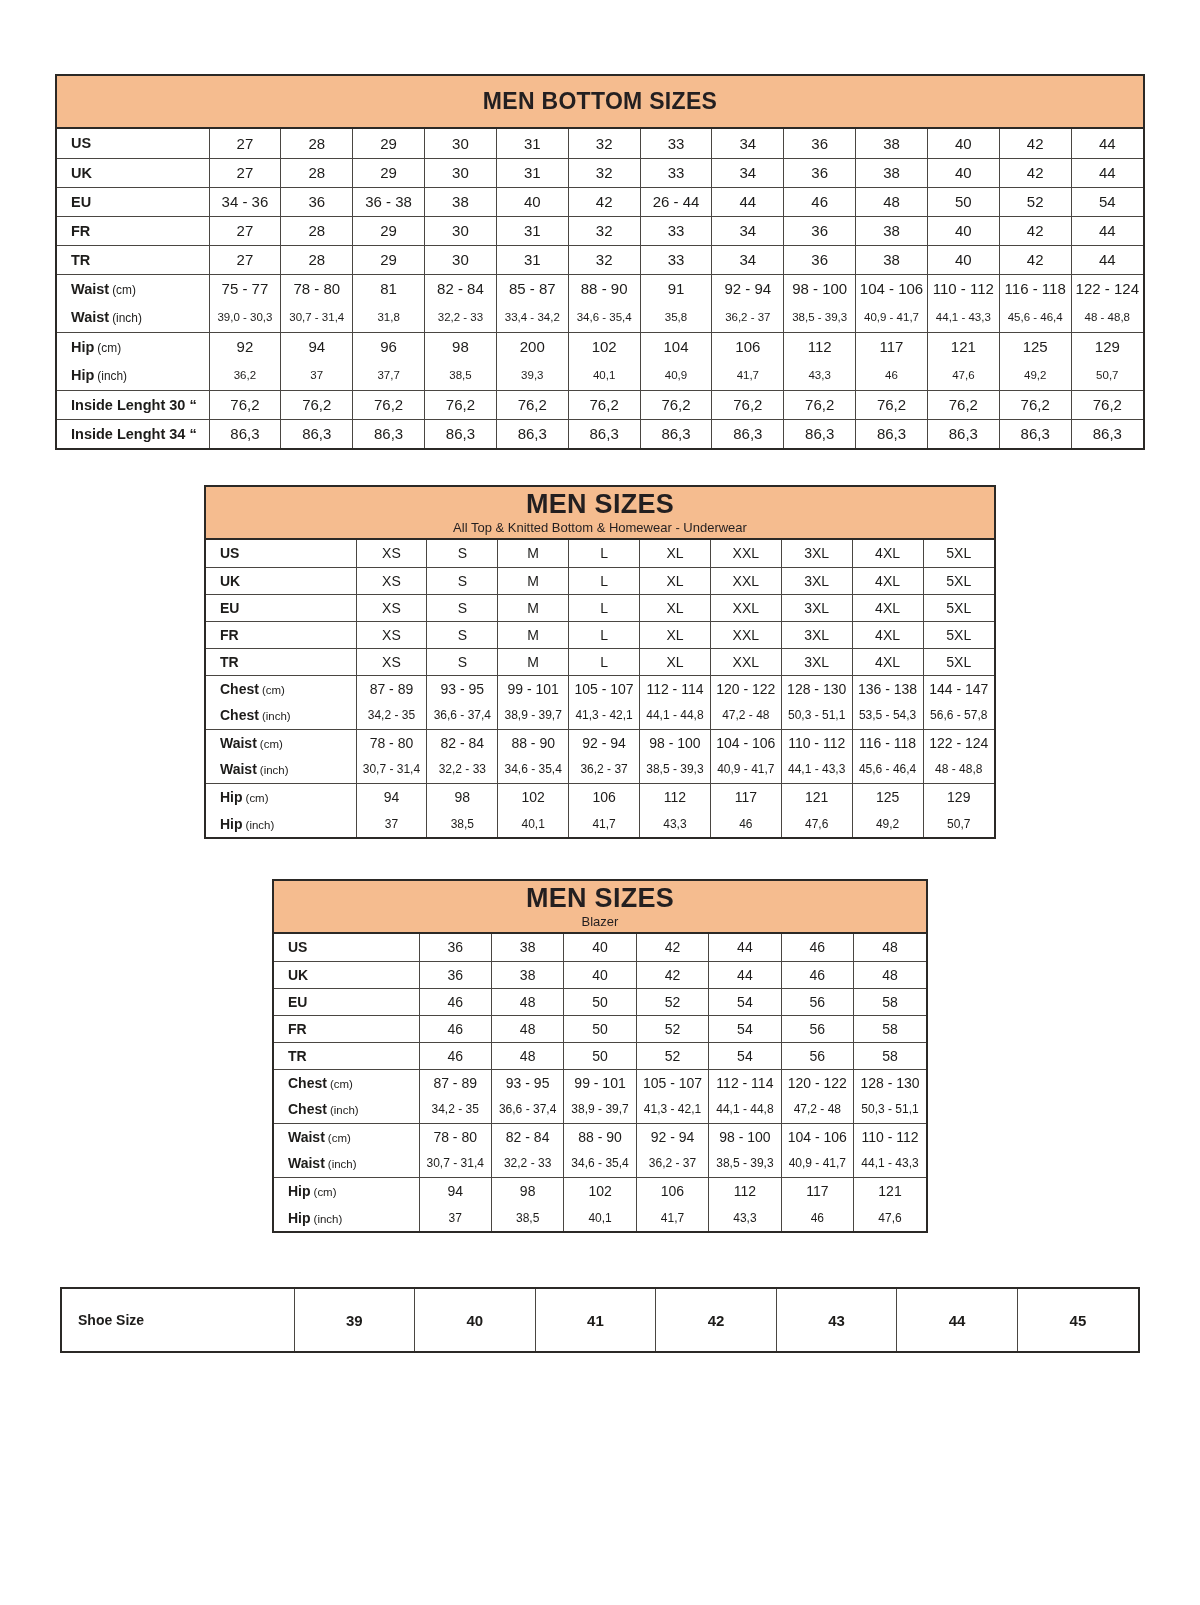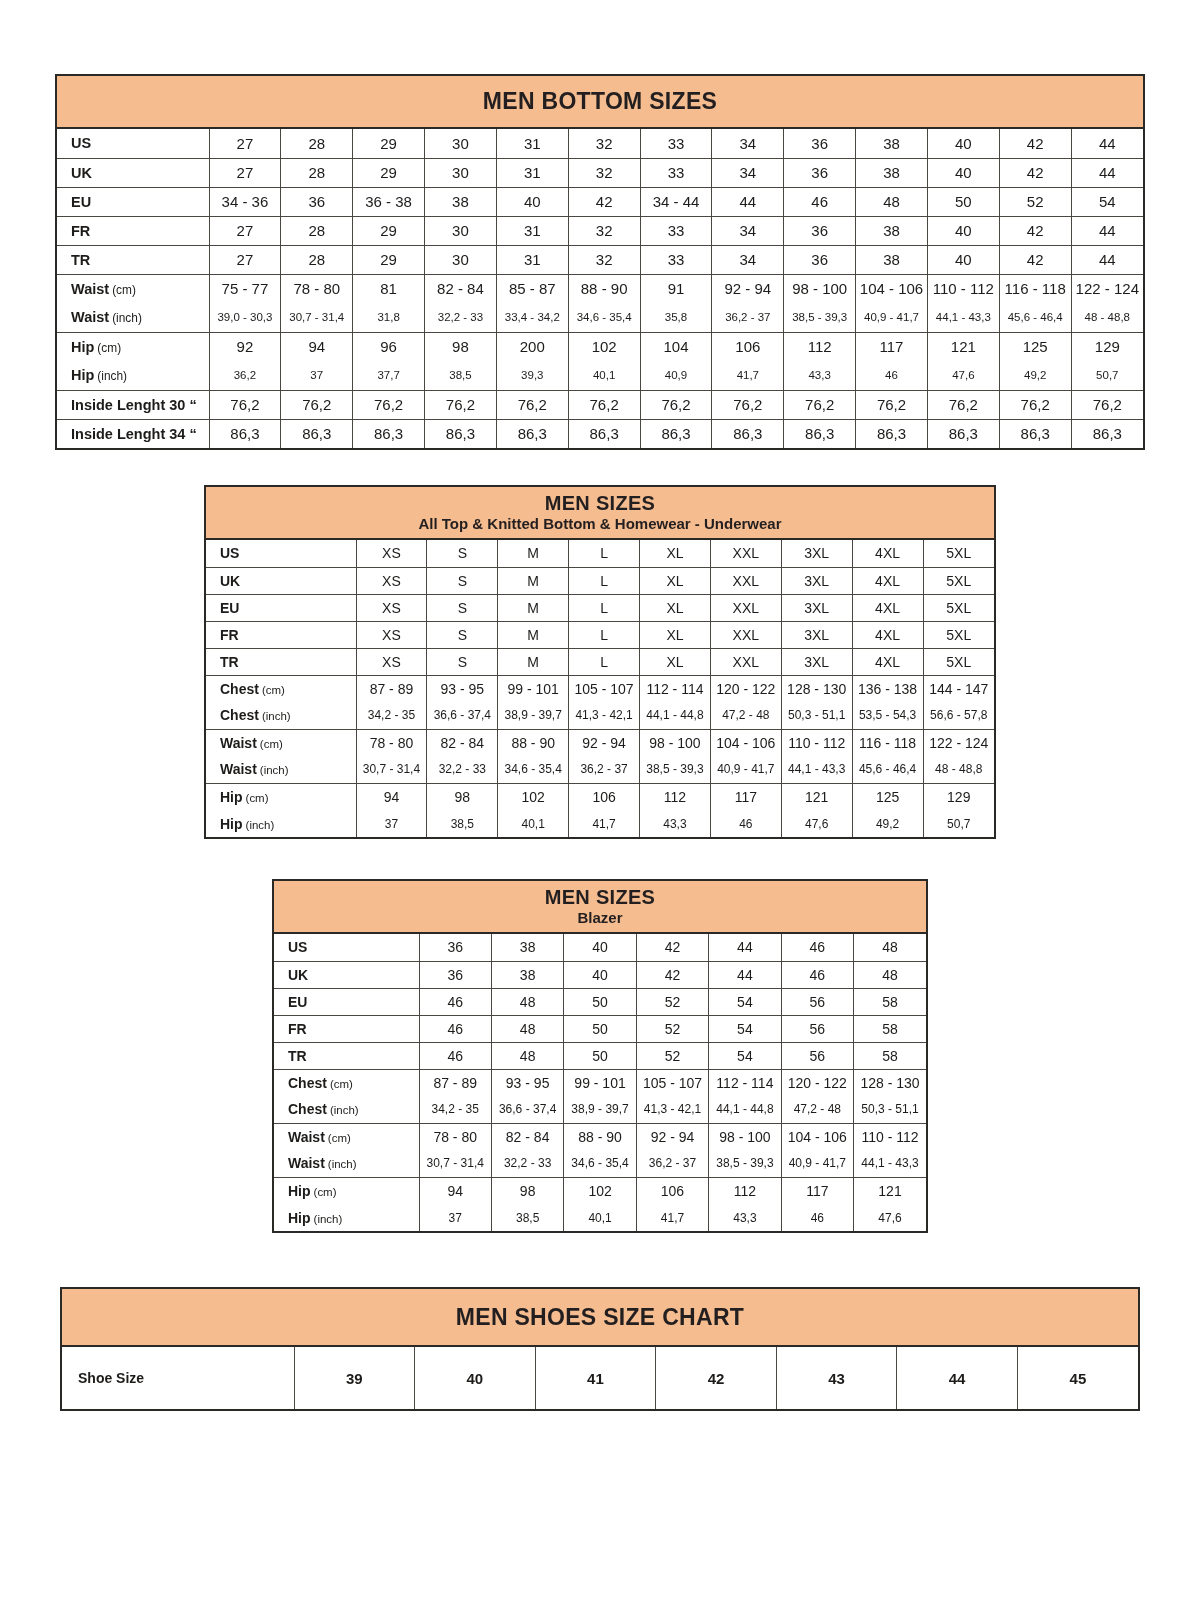--- a/index.html
+++ b/index.html
@@ -34,22 +34,22 @@
     text-align:center;
     display:flex;flex-direction:column;justify-content:center;align-items:center;
   }
   .section-0 .title-band{height:53px;}
   .section-1 .title-band{height:53px;}
   .section-2 .title-band{height:53px;}
   .section-3 .title-band{height:58px;}
   .tbl-title{
     font-size:23px;font-weight:bold;color:#231F20;letter-spacing:0.3px;line-height:1.05;
   }
-  .section-1 .tbl-title,.section-2 .tbl-title{font-size:20px;}
-  .tbl-subtitle{font-size:15px;font-weight:bold;color:#231F20;margin-top:1px;}
+  .section-1 .tbl-title,.section-2 .tbl-title{font-size:27px;}
+  .tbl-subtitle{font-size:13px;font-weight:normal;color:#231F20;margin-top:1px;}
 
   table{border-collapse:collapse;width:100%;table-layout:fixed;}
   tr > *{
     border-left:1px solid var(--border-inner);
     text-align:center;vertical-align:middle;
     padding:0 2px;font-weight:normal;
   }
   tr > *:first-child{border-left:none;}
   tr.group-start > *{border-top:1px solid var(--border-inner);}
   tbody tr:first-child > *{border-top:none;margin-left:32px;}
@@ -138,21 +138,21 @@
             <td>44</td>
           </tr>
           <tr class="group-start">
             <th class="row-label"><span>EU</span></th>
             <td>34 - 36</td>
             <td>36</td>
             <td>36 - 38</td>
             <td>38</td>
             <td>40</td>
             <td>42</td>
-            <td>34 - 44</td>
+            <td>26 - 44</td>
             <td>44</td>
             <td>46</td>
             <td>48</td>
             <td>50</td>
             <td>52</td>
             <td>54</td>
           </tr>
           <tr class="group-start">
             <th class="row-label"><span>FR</span></th>
             <td>27</td>
@@ -562,23 +562,20 @@
             <td>40,1</td>
             <td>41,7</td>
             <td>43,3</td>
             <td>46</td>
             <td>47,6</td>
           </tr>
         </tbody>
       </table>
     </section>
   <section class="size-table section-3">
-      <div class="title-band">
-        <div class="tbl-title">MEN SHOES SIZE CHART</div>
-      </div>
       <table>
         <colgroup>
           <col class="label-col">
           <col>
           <col>
           <col>
           <col>
           <col>
           <col>
           <col>

